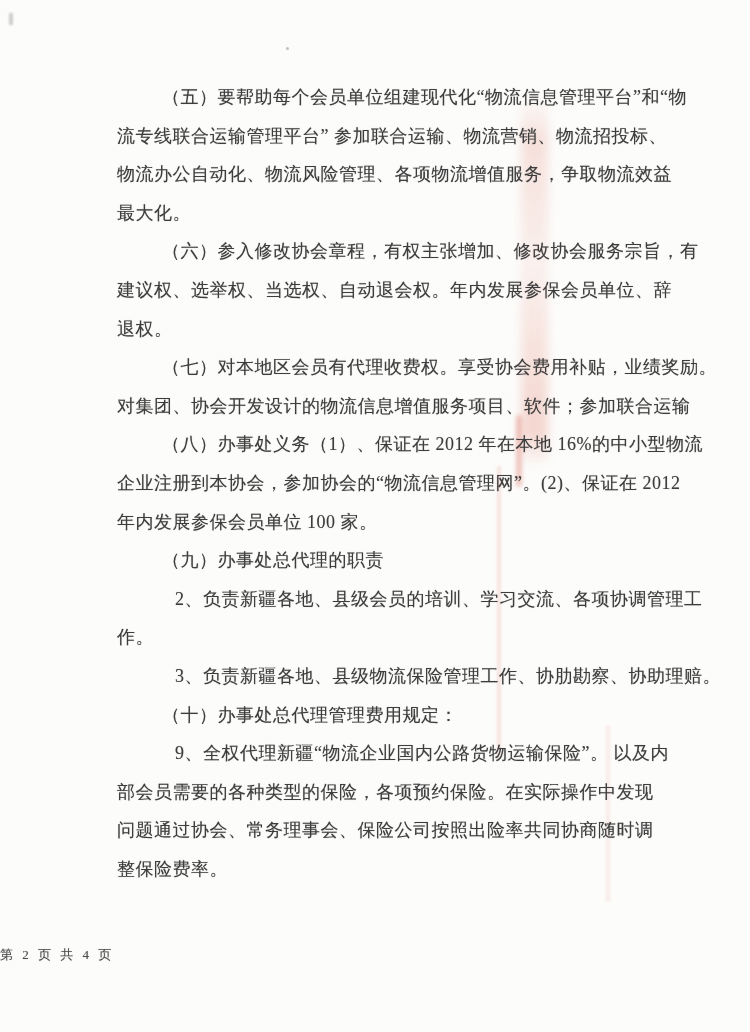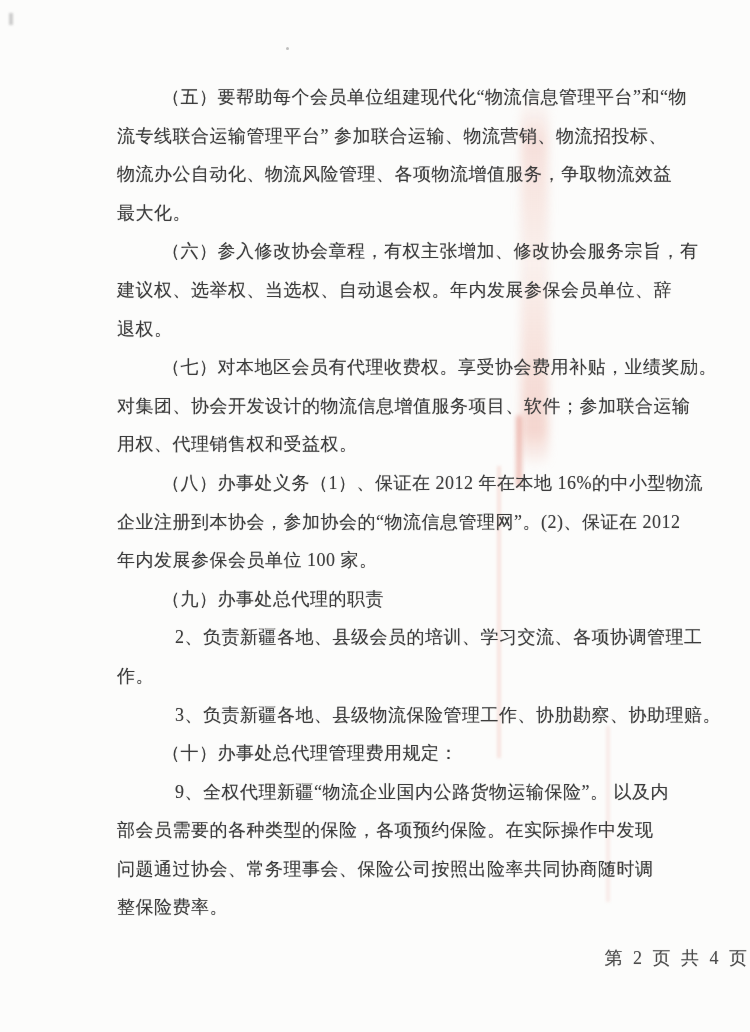--- a/index.html
+++ b/index.html
@@ -24,22 +24,22 @@
     height:38.6px;
     white-space:nowrap;
     letter-spacing:0.5px;
     text-shadow:0 0 1px rgba(61,61,61,.40);
   }
   .ind1{padding-left:45px;}   
   .ind2{padding-left:58px;}   
   .footer{
     position:absolute;
     left:0;right:0;top:946px;
-    text-align:right;
-    font-size:18px;
+    text-align:left;
+    font-size:13px;
     letter-spacing:3px;
     color:#4c4c4c;
     text-shadow:0 0 1px rgba(70,70,70,.35);
   }
   
   .artifact{position:absolute;pointer-events:none;}
   .stain-a{
     left:521px;top:96px;width:27px;height:372px;
     background:linear-gradient(180deg,
       rgba(240,196,186,0) 0%,
@@ -100,21 +100,20 @@
 
     <div class="para">
       <div class="line ind1">（六）参入修改协会章程，有权主张增加、修改协会服务宗旨，有</div>
       <div class="line">建议权、选举权、当选权、自动退会权。年内发展参保会员单位、辞</div>
       <div class="line">退权。</div>
     </div>
 
     <div class="para">
       <div class="line ind1">（七）对本地区会员有代理收费权。享受协会费用补贴，业绩奖励。</div>
       <div class="line">对集团、协会开发设计的物流信息增值服务项目、软件；参加联合运输</div>
-      <div class="line">用权、代理销售权和受益权。</div>
     </div>
 
     <div class="para">
       <div class="line ind1">（八）办事处义务（1）、保证在 2012 年在本地 16%的中小型物流</div>
       <div class="line">企业注册到本协会，参加协会的“物流信息管理网”。(2)、保证在 2012</div>
       <div class="line">年内发展参保会员单位 100 家。</div>
     </div>
 
     <div class="para">
       <div class="line ind1">（九）办事处总代理的职责</div>

